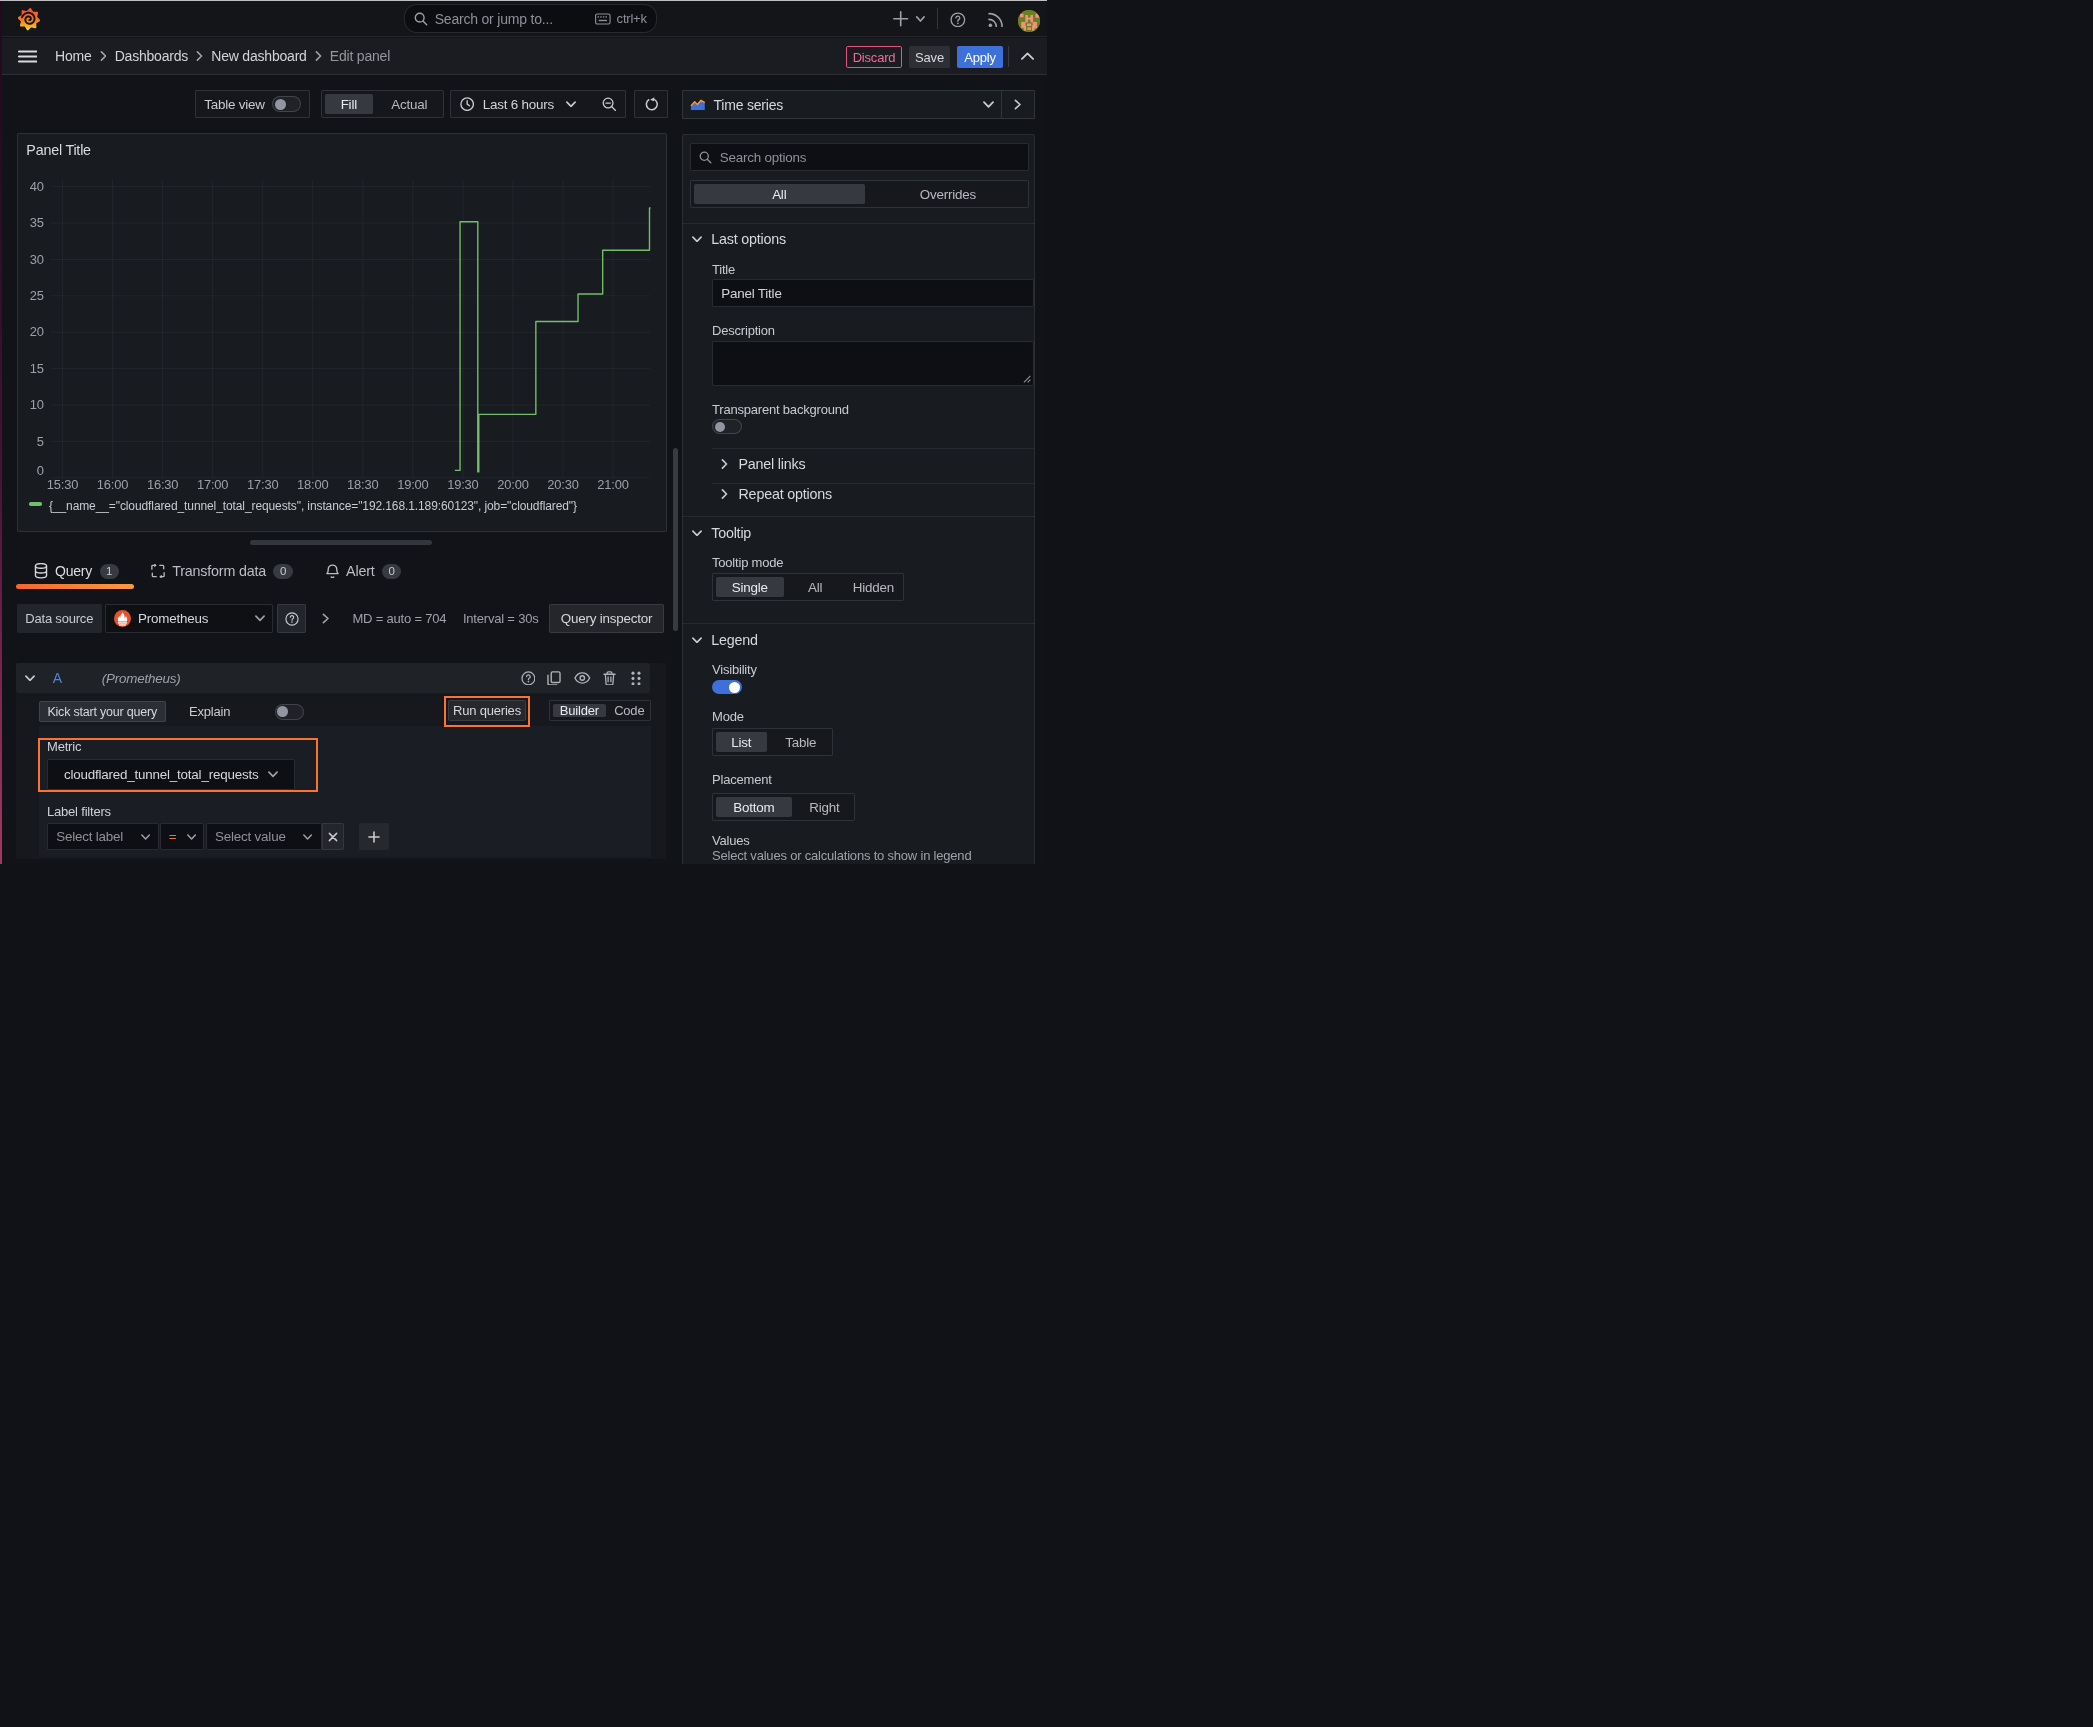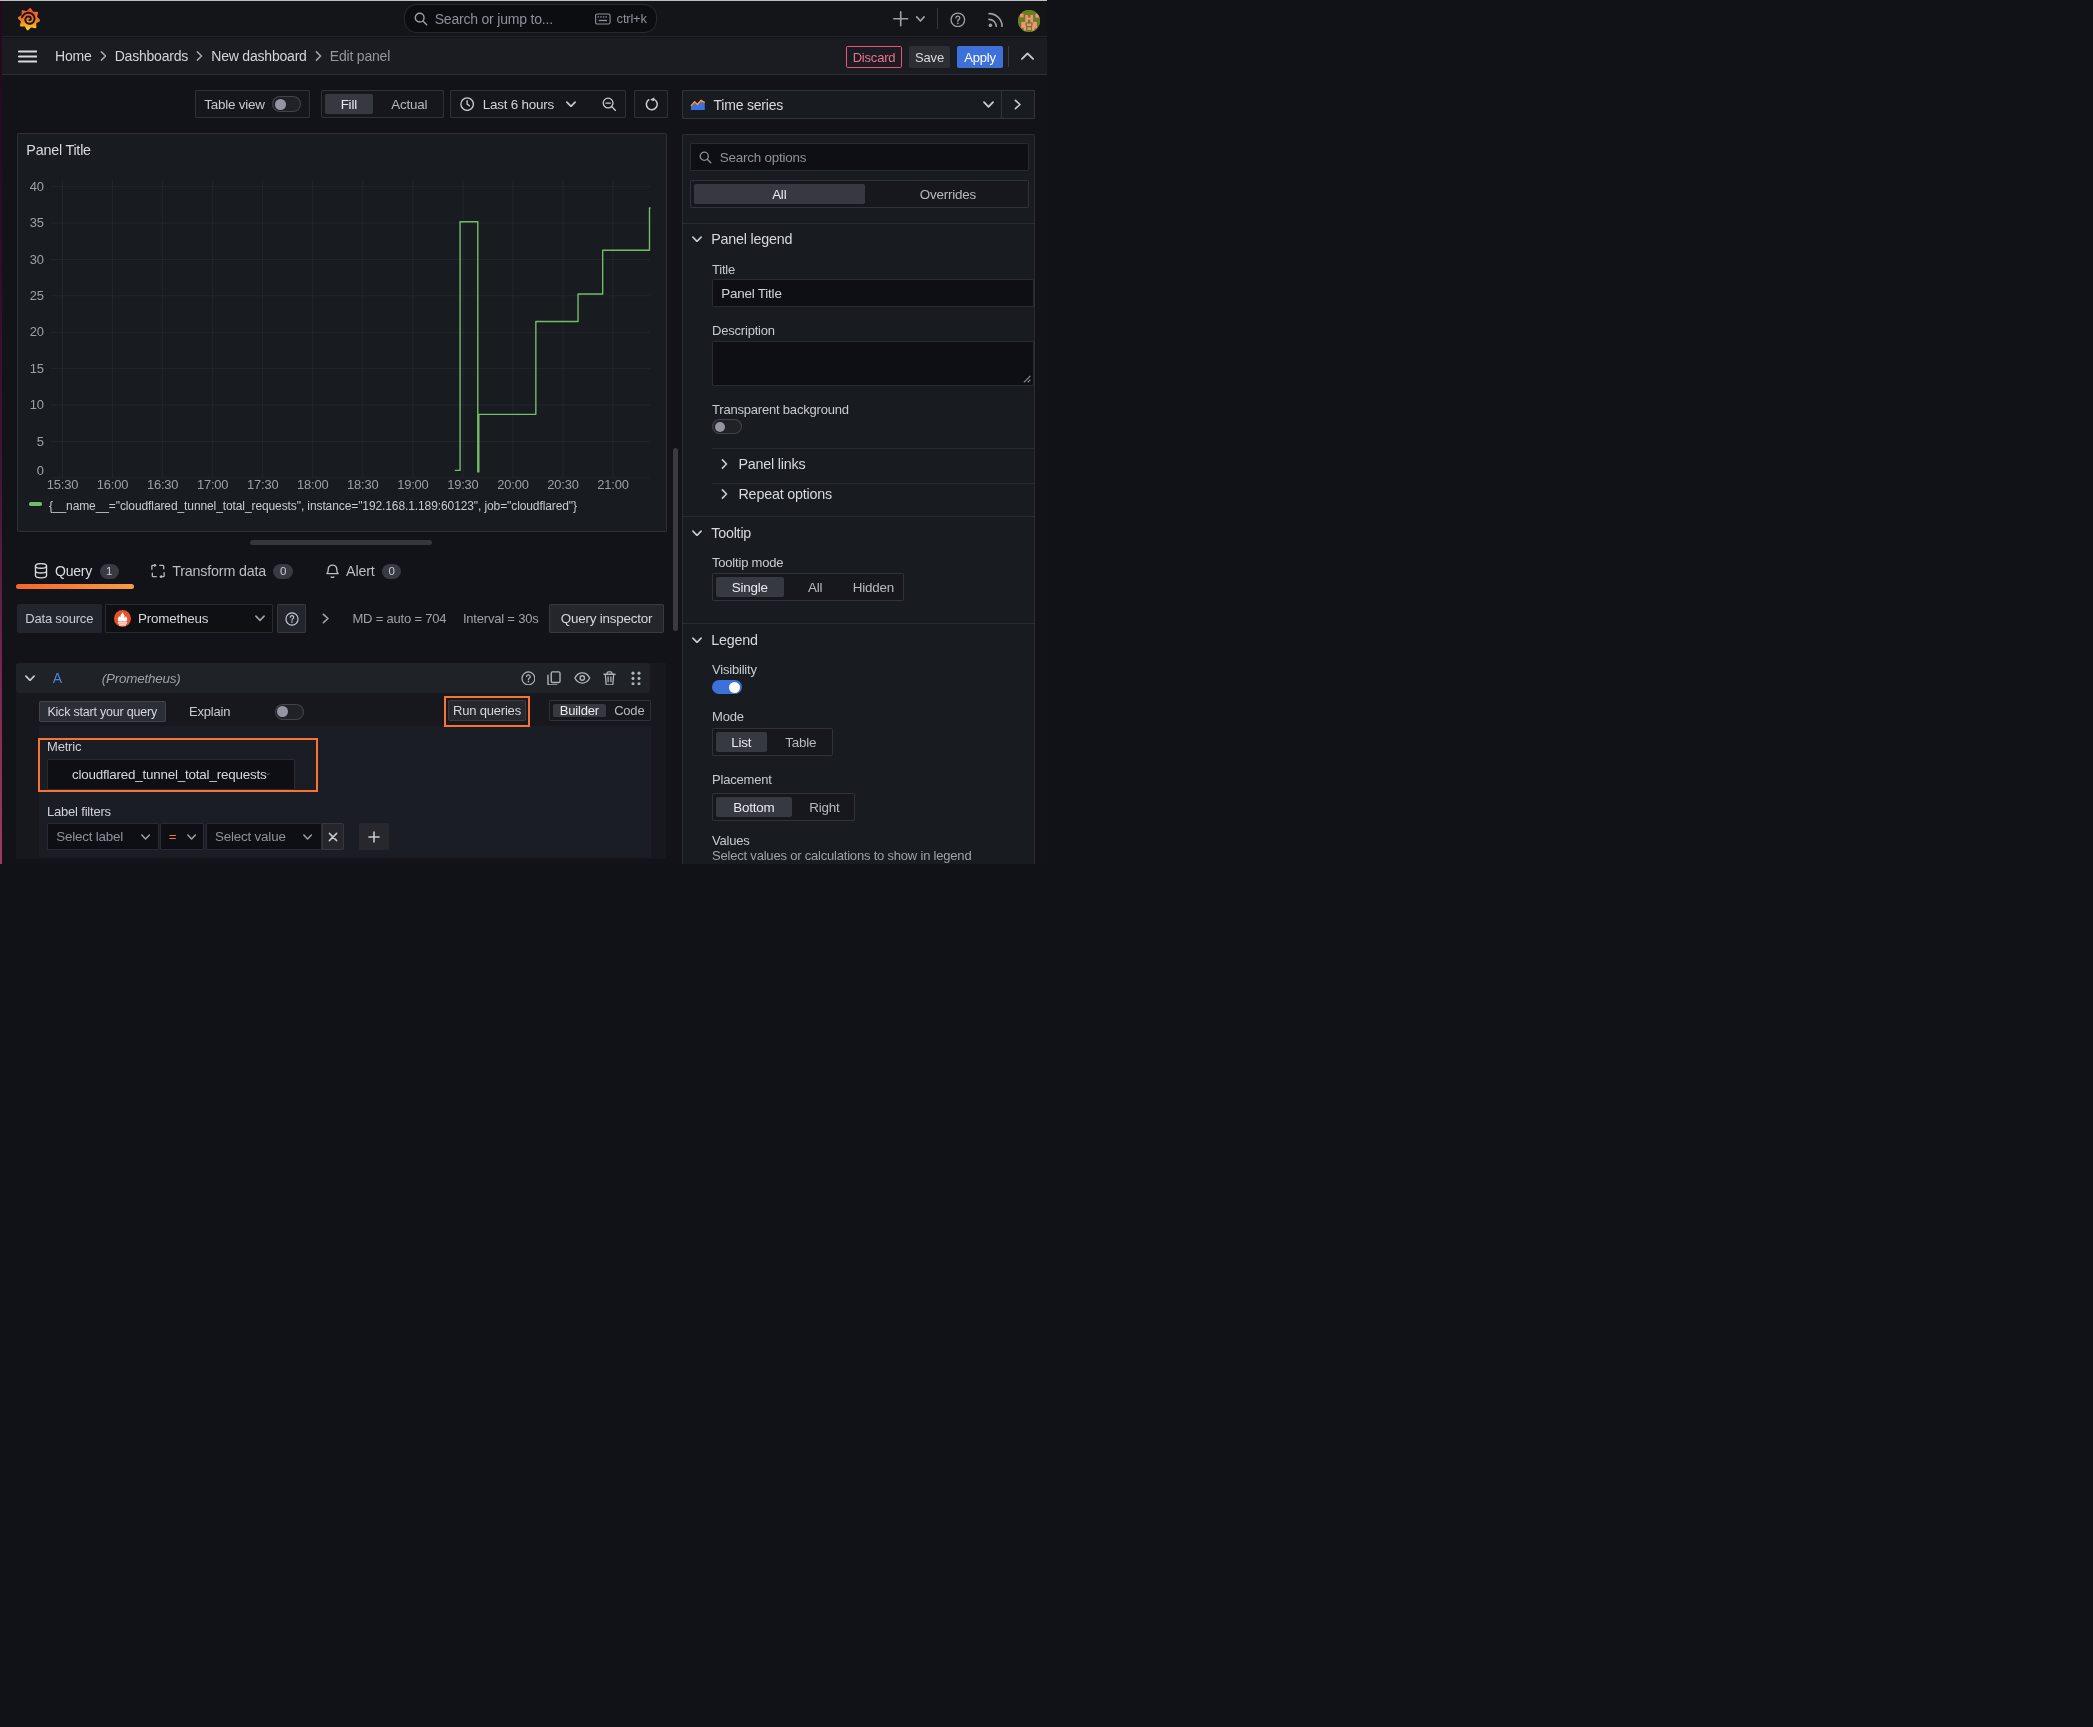--- a/index.html
+++ b/index.html
@@ -304,21 +304,21 @@
     </div>
   </div>
   <div class="abs row" style="left:448px;top:700px;width:78px;height:21px;background:#26282d;border:0.9px solid rgba(204,204,220,.12);border-radius:1.8px;justify-content:center;font-size:13px;color:#d6d7dc">Run queries</div>
   <div class="abs seg" style="left:549px;top:700px;width:102px;height:21px;background:#16181d;">
     <div class="opt on" style="width:53px;font-size:13px">Builder</div>
     <div class="opt" style="flex:1;font-size:13px">Code</div>
   </div>
 
   <div class="abs" style="left:39px;top:726px;width:612px;height:131px;background:#1a1d23;"></div>
   <div class="abs" style="left:47px;top:739px;font-size:13px;color:#cfd1d7">Metric</div>
-  <div class="abs row input" style="left:47px;top:759px;width:248px;height:31px;background:#0d0f14;padding:0 24px;">
+  <div class="abs row input" style="left:47px;top:759px;width:248px;height:31px;background:#0d0f14;padding:0 16px;">
     <span style="font-size:13.4px;color:#d6d7dc;flex:1">cloudflared_tunnel_total_requests</span>
     <svg width="10" height="6.5" viewBox="0 0 11 7">
         <path d="M1 1.2 L5.5 5.8 10 1.2" class="chev"></path>
       </svg>
   </div>
   <div class="abs" style="left:47px;top:804px;font-size:13px;color:#cfd1d7">Label filters</div>
   <div class="abs row" style="left:47px;top:823px;height:27px;">
     <div class="row input" style="width:112px;height:100%;background:#0d0f14;padding:0 8.3px;">
       <span style="font-size:13.4px;color:#8f919a;flex:1">Select label</span>
       <svg width="9.2" height="6" viewBox="0 0 11 7">
@@ -388,21 +388,21 @@
     <div class="opt on" style="width:171px;font-size:13.4px">All</div>
     <div class="opt" style="flex:1;font-size:13.4px">Overrides</div>
   </div>
 
   <div class="abs" style="left:682px;top:223px;width:353px;height:0.9px;background:rgba(204,204,220,.09)"></div>
 
   <div class="abs row" style="left:692px;top:230px;height:17.5px;">
     <svg width="10" height="6.5" viewBox="0 0 11 7">
         <path d="M1 1.2 L5.5 5.8 10 1.2" class="chev" style="stroke:#c9cbd2"></path>
       </svg>
-    <span style="margin-left:9.2px;font-size:14.3px;font-weight:500;color:#d8d9de">Panel legend</span>
+    <span style="margin-left:9.2px;font-size:14.3px;font-weight:500;color:#d8d9de">Last options</span>
   </div>
   <div class="abs" style="left:712px;top:262px;font-size:13px;color:#c9cbd2">Title</div>
   <div class="abs row input" style="left:712px;top:279px;width:322px;height:28px;background:#0d0f14;padding:0 8.3px;font-size:13.4px;color:#d3d4da">Panel Title</div>
   <div class="abs" style="left:712px;top:323px;font-size:13px;color:#c9cbd2">Description</div>
   <div class="abs input" style="left:712px;top:341px;width:322px;height:45px;background:#0d0f14;">
     <svg style="position:absolute;right:1.8px;bottom:1.8px" width="8.3" height="8.3" viewBox="0 0 9 9">
         <path d="M8 1 L1 8 M8 5 L5 8" stroke="#8f919a" stroke-width="1.2"></path>
       </svg>
   </div>
   <div class="abs" style="left:712px;top:402px;font-size:13px;color:#c9cbd2">Transparent background</div>

